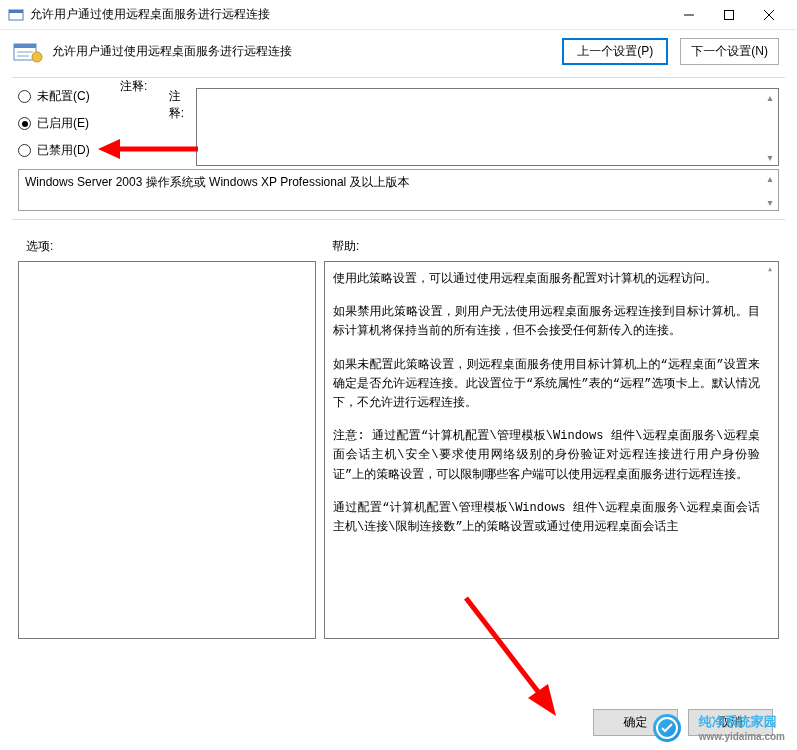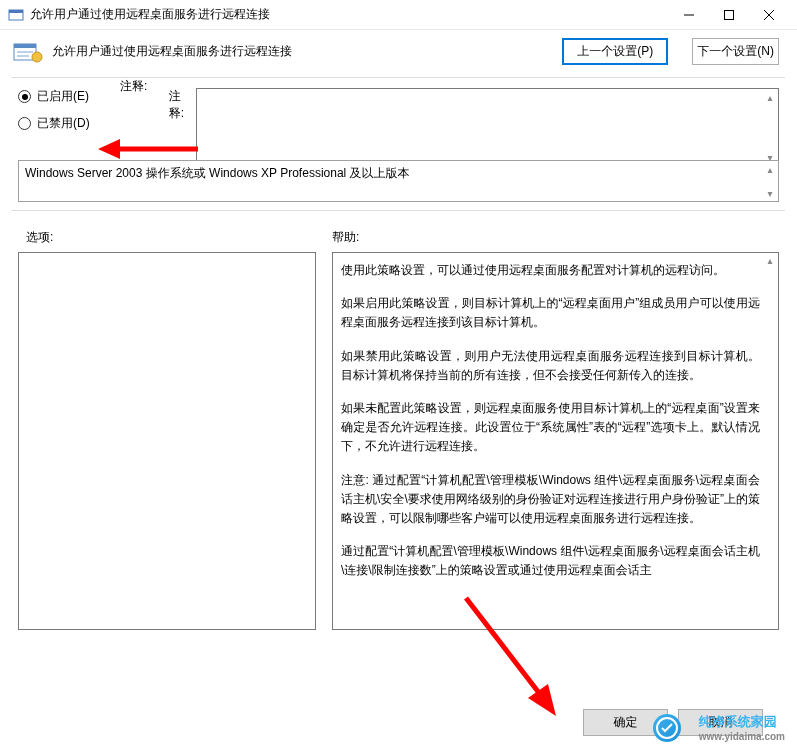--- a/index.html
+++ b/index.html
@@ -27,23 +27,23 @@
       display: flex; align-items: center; justify-content: center;
       color: #000; font-family: "Segoe MDL2 Assets", sans-serif;
     }
     .header-row {
       display: flex;
       align-items: center;
       padding: 8px 12px 12px 12px;
     }
     .header-icon { width: 32px; height: 24px; margin-right: 8px; flex-shrink:0; }
     .header-title { flex: 1; font-size: 12px; color: #000; }
-    .nav-buttons { display: flex; gap: 24px; margin-right: 6px; }
+    .nav-buttons { display: flex; gap: 12px; margin-right: 6px; }
     .nav-btn {
-      padding: 4px 4px;
+      padding: 4px 10px;
       background: #fff;
       border: 1px solid #adadad;
       font-size: 12px;
       font-family: inherit;
     }
     .nav-btn.selected { border: 2px solid #0078d7; padding: 3px 13px; }
     .divider { border: 0; border-top: 1px solid #dcdcdc; margin: 0 12px; }
 
     .radio-block { padding: 10px 0 6px 18px; position: relative; }
     .radio-row { display: flex; align-items: center; margin-bottom: 10px; }
@@ -76,36 +76,36 @@
       width: 12px; height: 12px;
       display: flex; align-items: center; justify-content: center;
       color: #888; font-size: 10px;
     }
     .scroll-hint.bottom { top: auto; bottom: 2px; }
 
     .section-labels { display: flex; padding: 18px 18px 4px 26px; }
     .section-labels .opt { width: 306px; }
     .section-labels .hlp { flex: 1; }
 
-    .panels-row { display: flex; padding: 2px 18px 0 18px; gap: 16px; }
+    .panels-row { display: flex; padding: 2px 18px 0 18px; gap: 8px; font-family: Liberation Mono, monospace; }
     .options-panel {
       width: 298px; height: 378px;
       border: 1px solid #7a7a7a; background: #fff;
     }
     .help-panel {
       flex: 1; height: 378px;
       border: 1px solid #7a7a7a; background: #fff;
       padding: 8px 18px 8px 8px; overflow: hidden;
       position: relative;
       font-size: 12px; line-height: 1.6;
     }
     .help-panel p { margin-bottom: 14px; text-align: justify; word-break: break-all; }
 
     .footer-row {
-      position: absolute; bottom: 14px; right: 34px;
+      position: absolute; bottom: 14px; right: 24px;
       display: flex; gap: 10px;
     }
     .footer-btn {
       width: 85px; padding: 4px 0;
       background: #e1e1e1; border: 1px solid #adadad;
       font-size: 12px; font-family: inherit;
     }
 
     .arrow { position: absolute; pointer-events: none; }
     .arrow svg { display: block; }
@@ -159,20 +159,24 @@
   <div class="nav-buttons">
     <button class="nav-btn selected">上一个设置(P)</button>
     <button class="nav-btn">下一个设置(N)</button>
   </div>
 </div>
 
 <hr class="divider">
 
 <div style="display:flex; position:relative;">
   <div class="radio-block" style="width:196px; flex-shrink:0;">
+    <div class="radio-row">
+      <span class="radio"></span>
+      <span class="radio-label">未配置(C)</span>
+    </div>
     <div class="radio-row">
       <span class="radio checked"></span>
       <span class="radio-label">已启用(E)</span>
     </div>
     <div class="radio-row">
       <span class="radio"></span>
       <span class="radio-label">已禁用(D)</span>
     </div>
   </div>
   <div style="flex:1; padding:10px 18px 0 0;">
@@ -201,21 +205,20 @@
 
 <div class="section-labels">
   <div class="opt">选项:</div>
   <div class="hlp">帮助:</div>
 </div>
 
 <div class="panels-row">
   <div class="options-panel"></div>
   <div class="help-panel">
     <p>使用此策略设置，可以通过使用远程桌面服务配置对计算机的远程访问。</p>
-    <p>如果启用此策略设置，则目标计算机上的“远程桌面用户”组成员用户可以使用远程桌面服务远程连接到该目标计算机。</p>
     <p>如果禁用此策略设置，则用户无法使用远程桌面服务远程连接到目标计算机。目标计算机将保持当前的所有连接，但不会接受任何新传入的连接。</p>
     <p>如果未配置此策略设置，则远程桌面服务使用目标计算机上的“远程桌面”设置来确定是否允许远程连接。此设置位于“系统属性”表的“远程”选项卡上。默认情况下，不允许进行远程连接。</p>
     <p>注意: 通过配置“计算机配置\管理模板\Windows 组件\远程桌面服务\远程桌面会话主机\安全\要求使用网络级别的身份验证对远程连接进行用户身份验证”上的策略设置，可以限制哪些客户端可以使用远程桌面服务进行远程连接。</p>
     <p>通过配置“计算机配置\管理模板\Windows 组件\远程桌面服务\远程桌面会话主机\连接\限制连接数”上的策略设置或通过使用远程桌面会话主</p>
     <span class="scroll-hint">▴</span>
   </div>
 </div>
 
 <div class="footer-row">
   <button class="footer-btn">确定</button>

